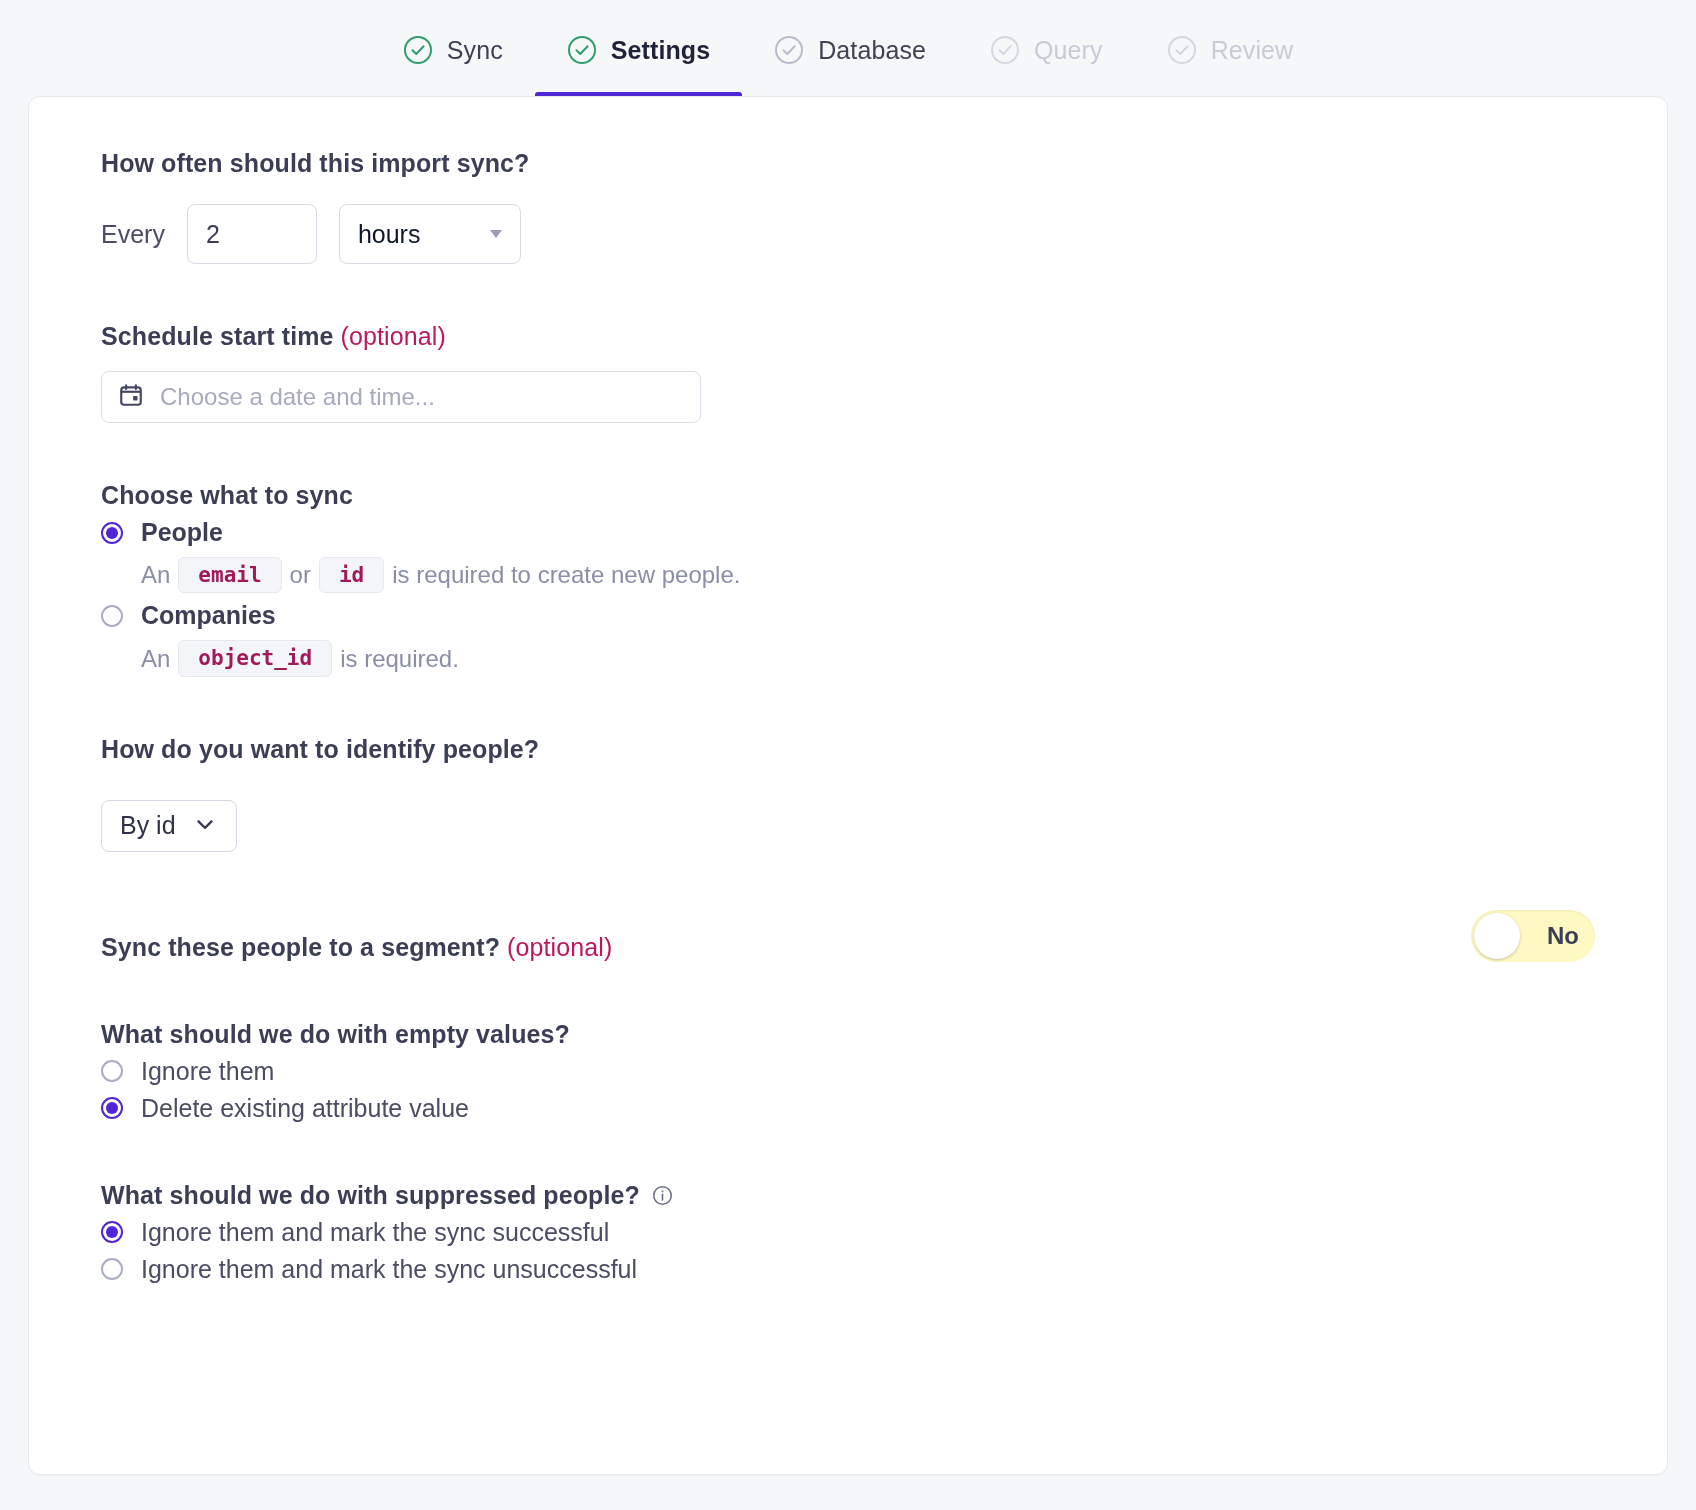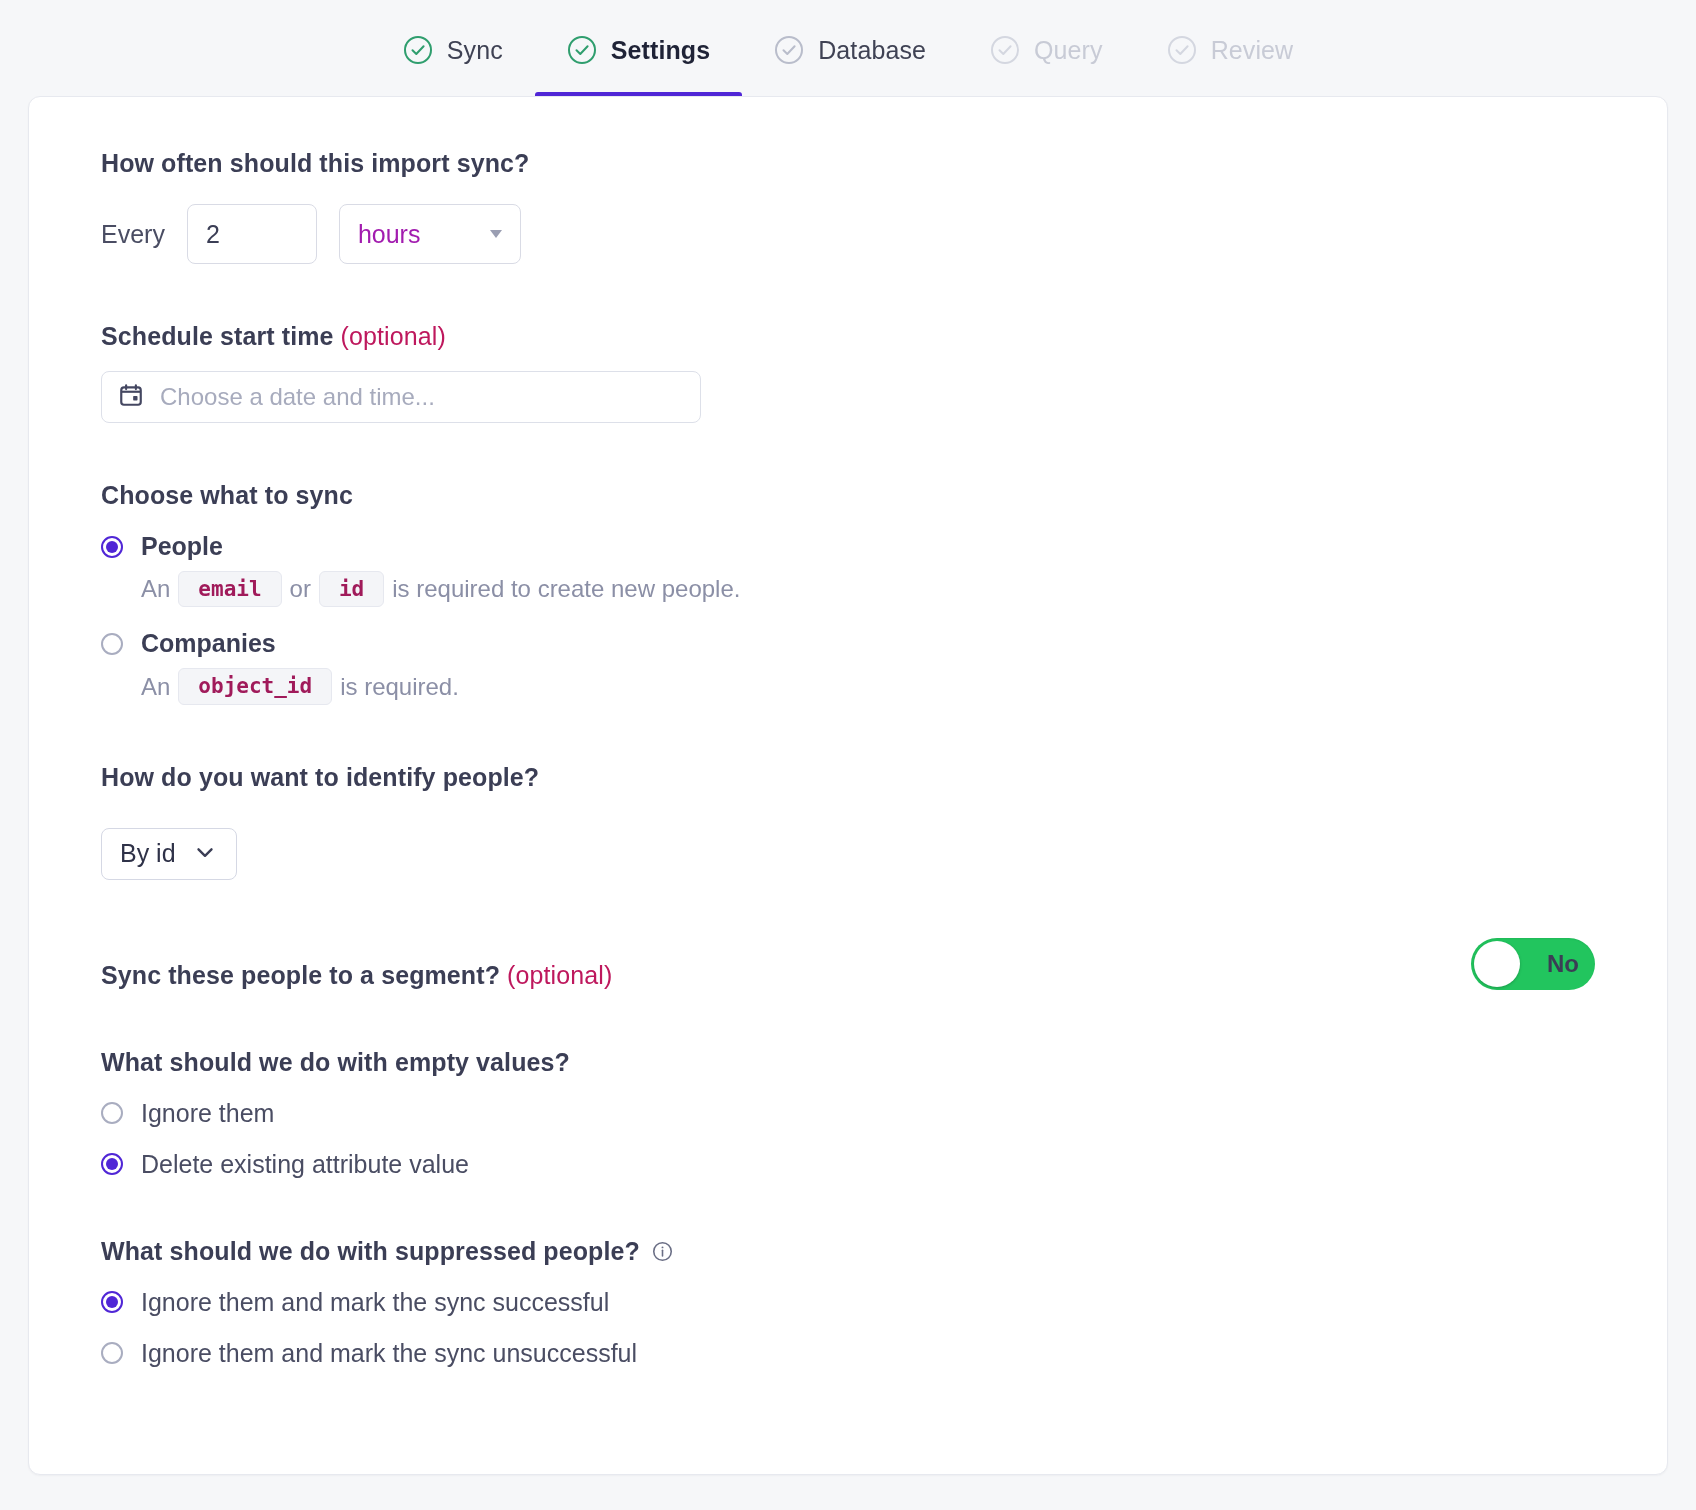--- a/index.html
+++ b/index.html
@@ -115,21 +115,21 @@
     border: 1px solid #d9dbe5;
     border-radius: 8px;
     background: #fff;
     display: flex;
     align-items: center;
     padding: 0 18px;
     cursor: pointer;
   }
   .unit-select .val {
     font-size: 25px;
-    color: #a21caf;
+    color: #0f172a;
   }
   .unit-select .caret {
     position: absolute;
     right: 18px;
     top: 50%;
     transform: translateY(-50%);
     width: 0; height: 0;
     border-left: 6px solid transparent;
     border-right: 6px solid transparent;
     border-top: 8px solid #9a9eb2;
@@ -155,21 +155,21 @@
   .date-field .ph {
     font-size: 24px;
     color: #a7abbd;
   }
 
   
   .radio-row {
     display: flex;
     align-items: center;
     gap: 18px;
-    margin-top: 22px;
+    margin-top: 8px;
     cursor: pointer;
   }
   .radio {
     width: 22px; height: 22px;
     flex: 0 0 22px;
     border-radius: 50%;
     border: 2px solid #a9adc0;
     background: #fff;
     position: relative;
   }
@@ -243,21 +243,21 @@
   .toggle-row {
     margin-top: 58px;
     display: flex;
     align-items: flex-end;
     justify-content: space-between;
   }
   .toggle {
     width: 124px;
     height: 52px;
     border-radius: 26px;
-    background: #22c55e;
+    background: #fef9c3;
     position: relative;
     display: flex;
     align-items: center;
     cursor: pointer;
     box-shadow: inset 0 1px 2px rgba(0,0,0,0.06);
   }
   .toggle .knob {
     position: absolute;
     left: 3px;
     width: 46px; height: 46px;

